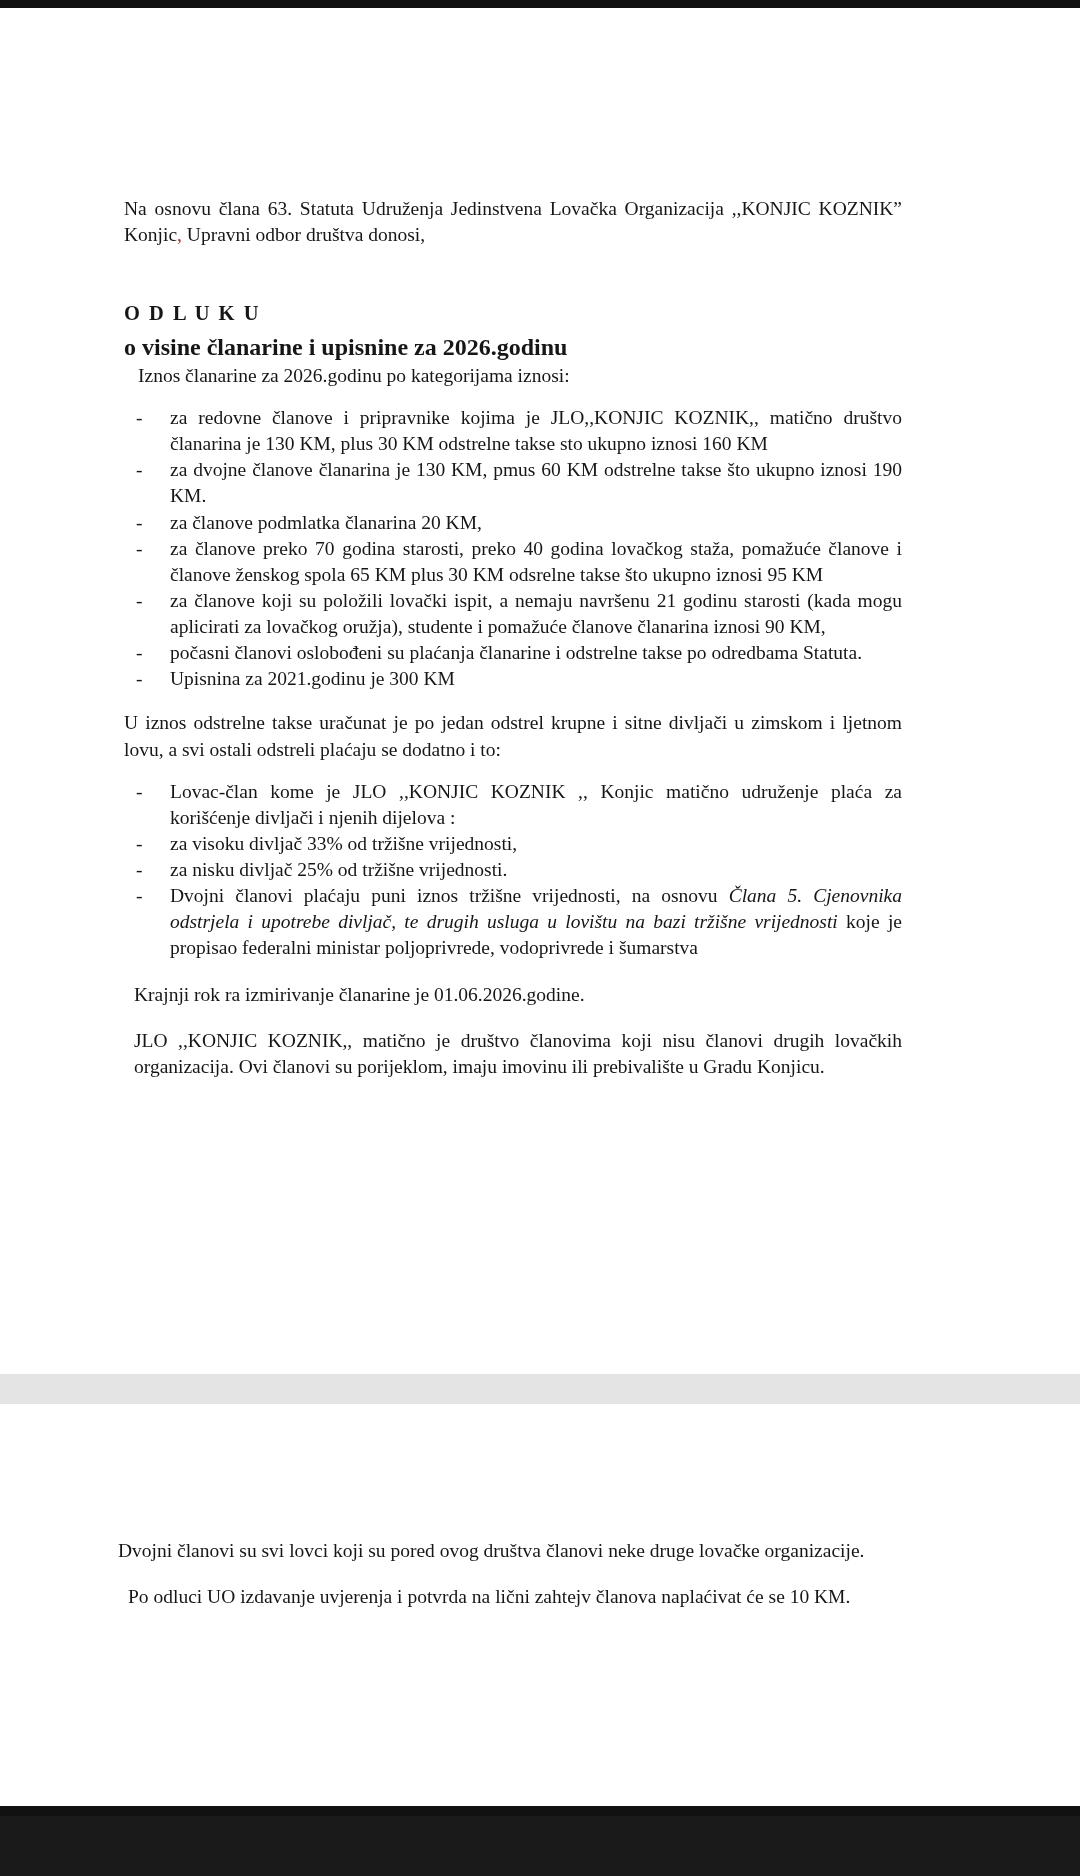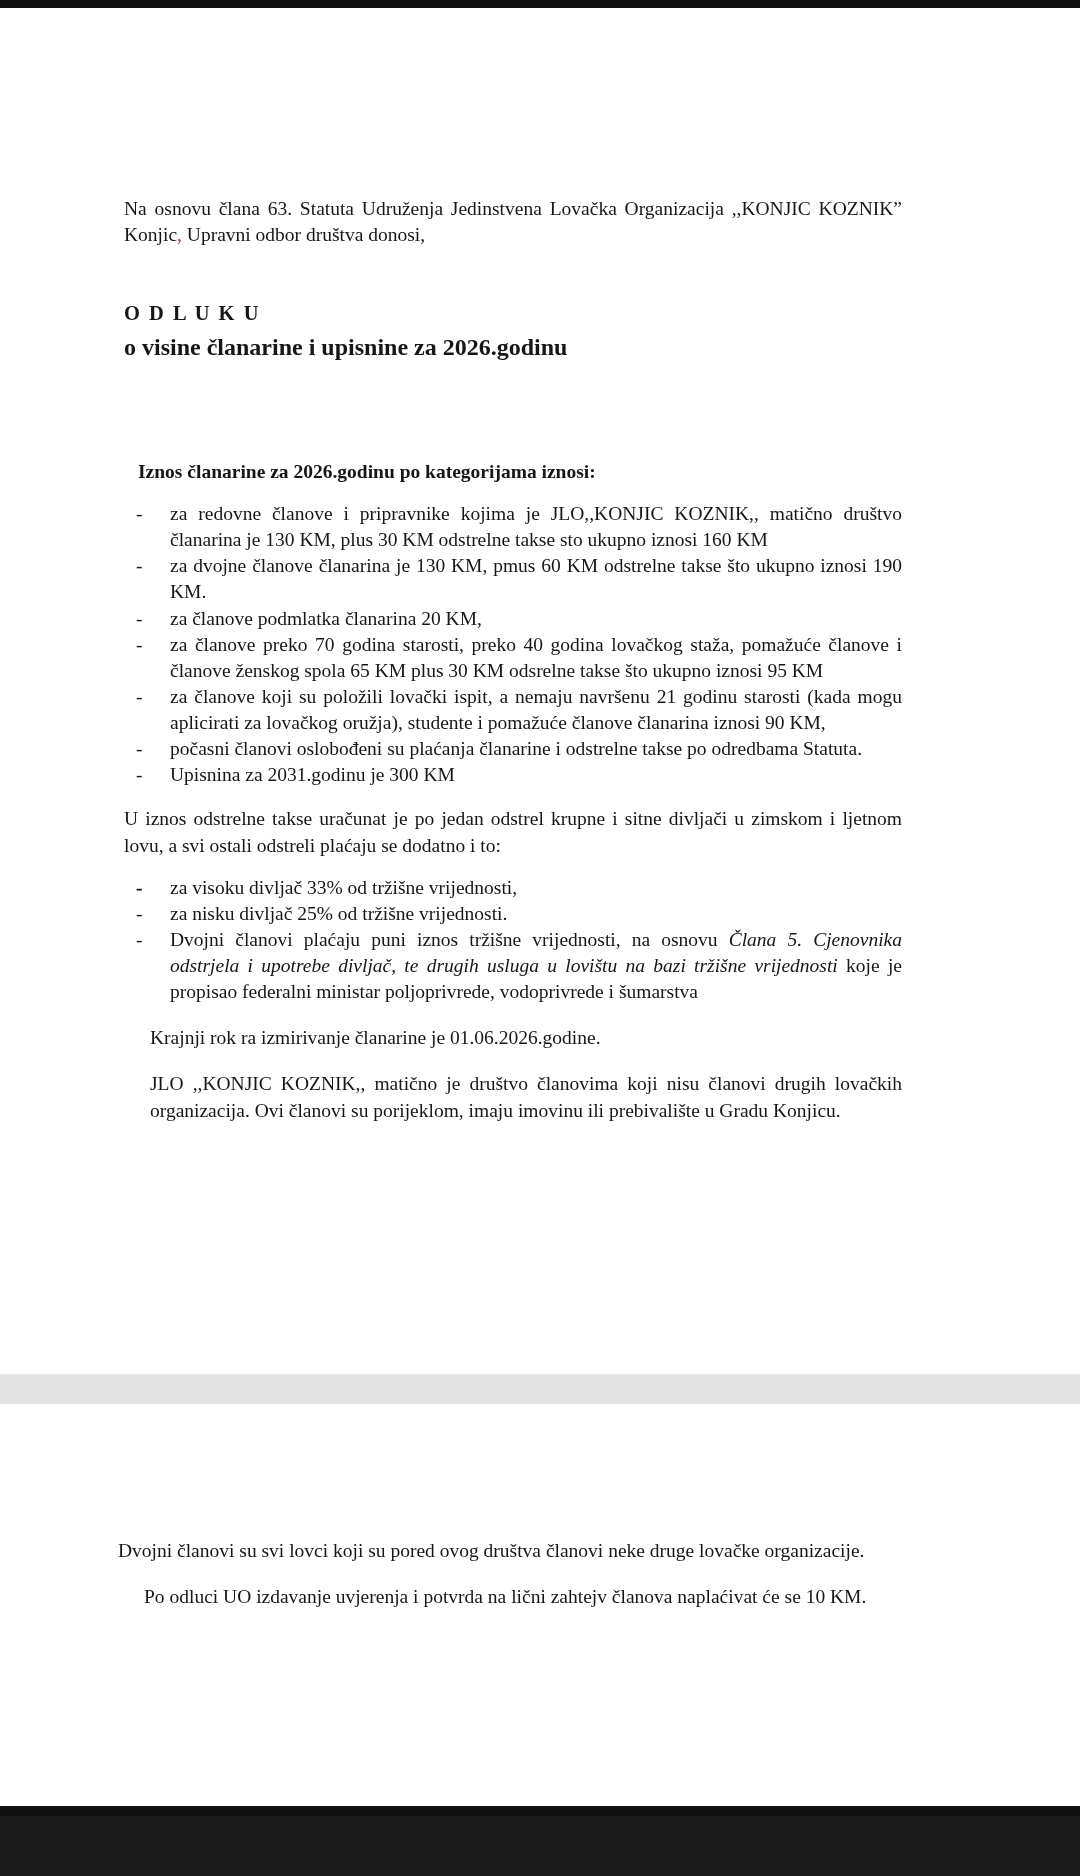--- a/index.html
+++ b/index.html
@@ -77,23 +77,21 @@
   .title-main {
     letter-spacing: 2px;
     font-size: 20.5px;
   }
   .title-sub {
     font-size: 24px;
     margin-top: 3px;
   }
 
   .lead {
-    margin-top: 96px;
     margin-left: 14px;
-    font-weight: bold;
   }
 
   ul.dashlist {
     list-style: none;
     margin: 0;
     padding: 0;
     margin-top: 16px;
   }
   ul.dashlist li {
     position: relative;
@@ -106,21 +104,21 @@
     left: 12px;
     top: 0;
   }
 
   .para {
     margin-top: 18px;
     text-align: justify;
   }
   .para-indent {
     margin-top: 20px;
-    margin-left: 26px;
+    margin-left: 10px;
     text-align: justify;
   }
   .ital { font-style: italic; }
 
   .block-b { margin-top: 22px; }
   .block-b li { margin-bottom: 0; }
 </style>
 </head>
 <body>
 
@@ -140,27 +138,27 @@
 
       <p class="lead">Iznos članarine za 2026.godinu po kategorijama iznosi:</p>
 
       <ul class="dashlist">
         <li><span class="dash">-</span><span>za redovne članove i pripravnike kojima je JLO,,KONJIC KOZNIK,, matično društvo članarina je 130  KM, plus 30 KM odstrelne takse sto ukupno iznosi 160 KM</span></li>
         <li><span class="dash">-</span><span> za dvojne članove članarina je 130 KM, pmus 60 KM odstrelne takse što ukupno iznosi 190 KM.</span></li>
         <li><span class="dash">-</span><span>za članove podmlatka članarina 20 KM,</span></li>
         <li><span class="dash">-</span><span>za članove preko 70 godina starosti, preko 40 godina lovačkog staža, pomažuće članove i članove ženskog spola 65  KM plus 30 KM odsrelne takse što ukupno iznosi 95 KM</span></li>
         <li><span class="dash">-</span><span>za   članove koji su položili lovački ispit, a nemaju navršenu 21 godinu starosti (kada mogu aplicirati za lovačkog oružja),   studente i pomažuće članove članarina iznosi 90 KM,</span></li>
         <li><span class="dash">-</span><span>počasni članovi oslobođeni su plaćanja članarine i odstrelne takse po odredbama Statuta.</span></li>
-        <li><span class="dash">-</span><span>Upisnina za 2031.godinu je 300 KM</span></li>
+        <li><span class="dash">-</span><span>Upisnina za 2021.godinu je 300 KM</span></li>
       </ul>
 
       <p class="para">U iznos odstrelne takse uračunat je po jedan odstrel krupne i sitne divljači u zimskom i ljetnom lovu, a svi ostali odstreli plaćaju se dodatno i to:</p>
 
       <ul class="dashlist block-b">
-        <li><span class="dash">-</span></li>
+        <li><span class="dash">-</span><span>Lovac-član kome je JLO ,,KONJIC KOZNIK ,, Konjic matično udruženje plaća za korišćenje divljači i njenih dijelova :</span></li>
         <li><span class="dash">-</span><span>za visoku divljač 33% od tržišne vrijednosti,</span></li>
         <li><span class="dash">-</span><span>za nisku divljač 25% od tržišne vrijednosti.</span></li>
         <li><span class="dash">-</span><span>Dvojni članovi plaćaju puni iznos tržišne vrijednosti, na osnovu </span><span class="ital">Člana 5. Cjenovnika odstrjela i upotrebe divljač, te drugih usluga u lovištu na bazi tržišne vrijednosti</span><span> koje je propisao federalni ministar poljoprivrede, vodoprivrede i šumarstva</span></li>
       </ul>
 
       <p class="para-indent">Krajnji rok ra izmirivanje članarine je 01.06.2026.godine.</p>
 
 
       <p class="para-indent">JLO ,,KONJIC KOZNIK,, matično je društvo članovima koji nisu članovi drugih lovačkih organizacija. Ovi članovi su porijeklom, imaju imovinu ili prebivalište u Gradu Konjicu.</p>
 

